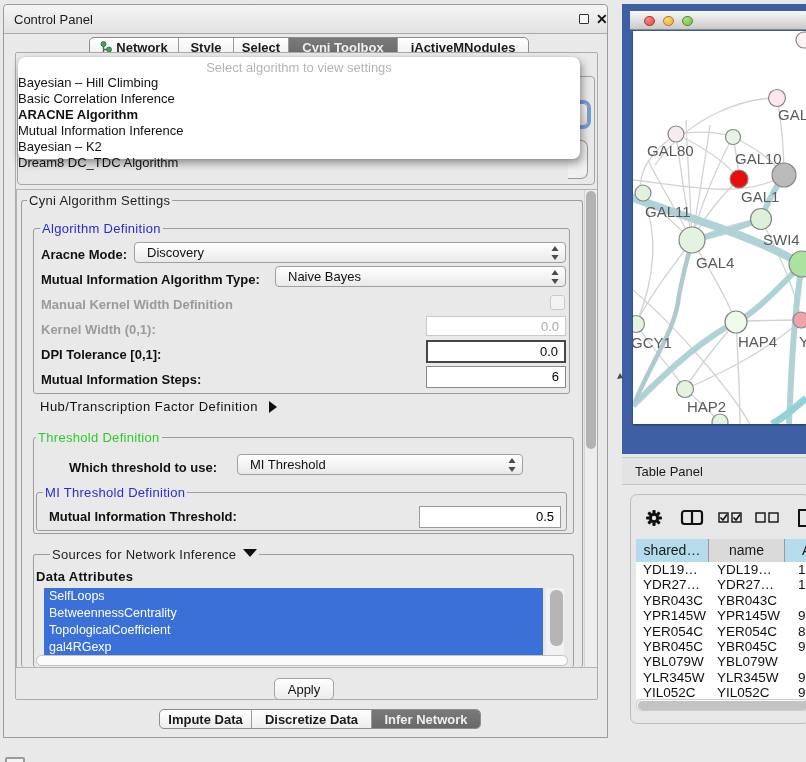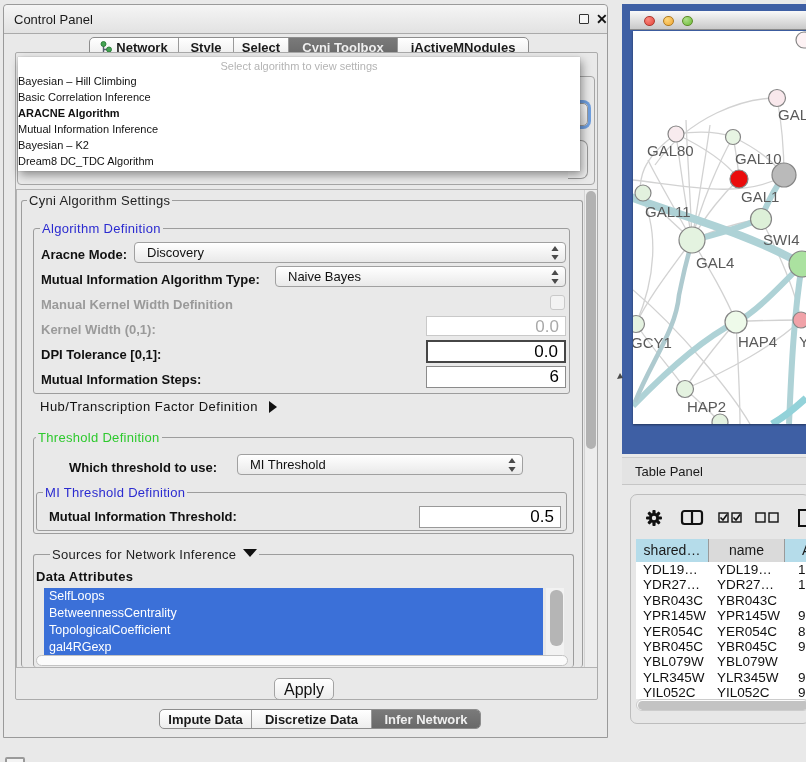--- a/index.html
+++ b/index.html
@@ -60,36 +60,36 @@
 .row { position:absolute; white-space:nowrap; }
 
 
 .combo { position:absolute; height:21px;
   border:1px solid #a0a0a0; border-radius:4px;
   background:linear-gradient(#ffffff,#e9e9e9);
   font-size:13px; color:#111; line-height:19px; padding-left:12px;
   box-shadow:inset 0 1px 0 #fff; }
 .arr { position:absolute; right:6px; top:3px; }
 
-.tfield { position:absolute; background:#fff; font-size:17px; text-align:right;
+.tfield { position:absolute; background:#fff; font-size:13px; text-align:right;
   padding-right:6px; line-height:19px; }
 
 .list { position:absolute; background:#fff; overflow:hidden; }
 .lrow { height:17px; background:#3b70d8; color:#fff; font-size:12.5px;
   line-height:17px; padding-left:5px; }
 
 
 .pbtn { position:absolute; border:1px solid #a3a3a3; border-radius:5px;
   background:linear-gradient(#ffffff,#ececec);
-  font-size:16px; color:#111; text-align:center; }
-
-
-#popup { left:18px; top:57px; width:562px; height:114px; background:#fff;
-  border-radius:0; box-shadow:2px 4px 9px rgba(0,0,0,0.4), 0 0 1px rgba(0,0,0,0.3);
-  font-size:11px; color:#111; }
+  font-size:13px; color:#111; text-align:center; }
+
+
+#popup { left:18px; top:57px; width:562px; height:102px; background:#fff;
+  border-radius:7px; box-shadow:2px 4px 9px rgba(0,0,0,0.4), 0 0 1px rgba(0,0,0,0.3);
+  font-size:13px; color:#111; }
 #popup .hint { position:absolute; top:3px; left:0; width:100%; text-align:center;
   color:#b4b4b4; }
 #popup .it { position:absolute; left:0px; white-space:nowrap; }
 
 
 #netwin { left:622px; top:4px; width:184px; height:450px; background:#3e5fa4; }
 #nettitle { left:8px; top:7px; width:176px; height:19px;
   background:linear-gradient(#f9f9f9,#c9c9c9); border-bottom:1px solid #8a8a8a; }
 .tl { position:absolute; top:4.5px; width:10.5px; height:10.5px; border-radius:50%; }
 #netcanvas { left:11px; top:27px; width:173px; height:393px; background:#fff; box-shadow:0 1px 2px rgba(0,0,0,0.45); }

